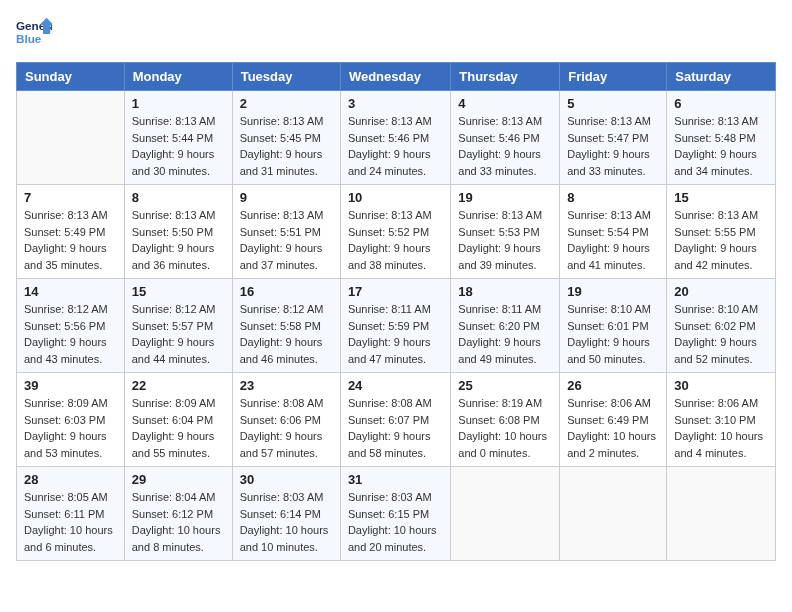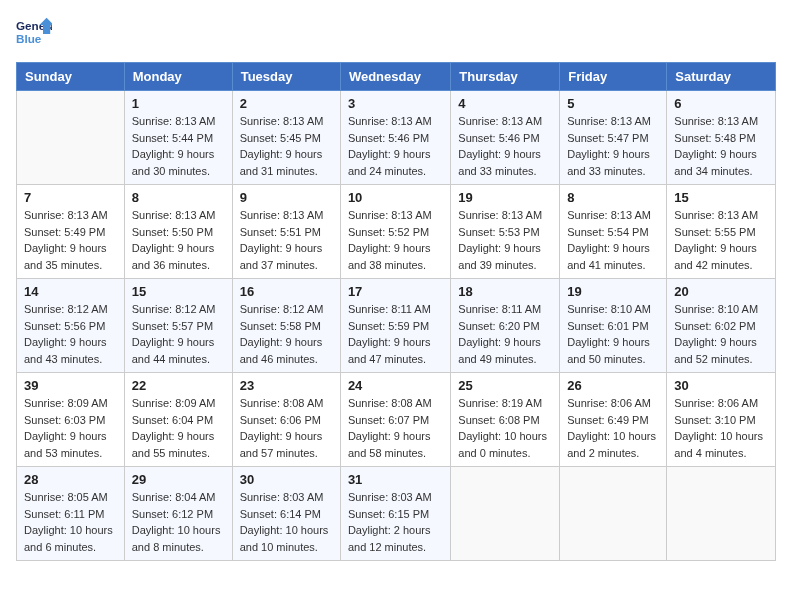--- a/index.html
+++ b/index.html
@@ -234,20 +234,20 @@
         <td>
           <span class="day-num">29</span>
           <div class="day-info"><span>Sunrise: 8:04 AM</span><br><span>Sunset: 6:12 PM</span><br><span>Daylight: 10 hours and 8 minutes.</span></div>
         </td>
         <td>
           <span class="day-num">30</span>
           <div class="day-info"><span>Sunrise: 8:03 AM</span><br><span>Sunset: 6:14 PM</span><br><span>Daylight: 10 hours and 10 minutes.</span></div>
         </td>
         <td>
           <span class="day-num">31</span>
-          <div class="day-info"><span>Sunrise: 8:03 AM</span><br><span>Sunset: 6:15 PM</span><br><span>Daylight: 2 hours and 12 minutes.</span></div>
+          <div class="day-info"><span>Sunrise: 8:03 AM</span><br><span>Sunset: 6:15 PM</span><br><span>Daylight: 10 hours and 20 minutes.</span></div>
         </td>
         <td class="empty-cell"></td>
         <td class="empty-cell"></td>
         <td class="empty-cell"></td>
       </tr>
     </tbody>
 </table>
 
 </body></html>

